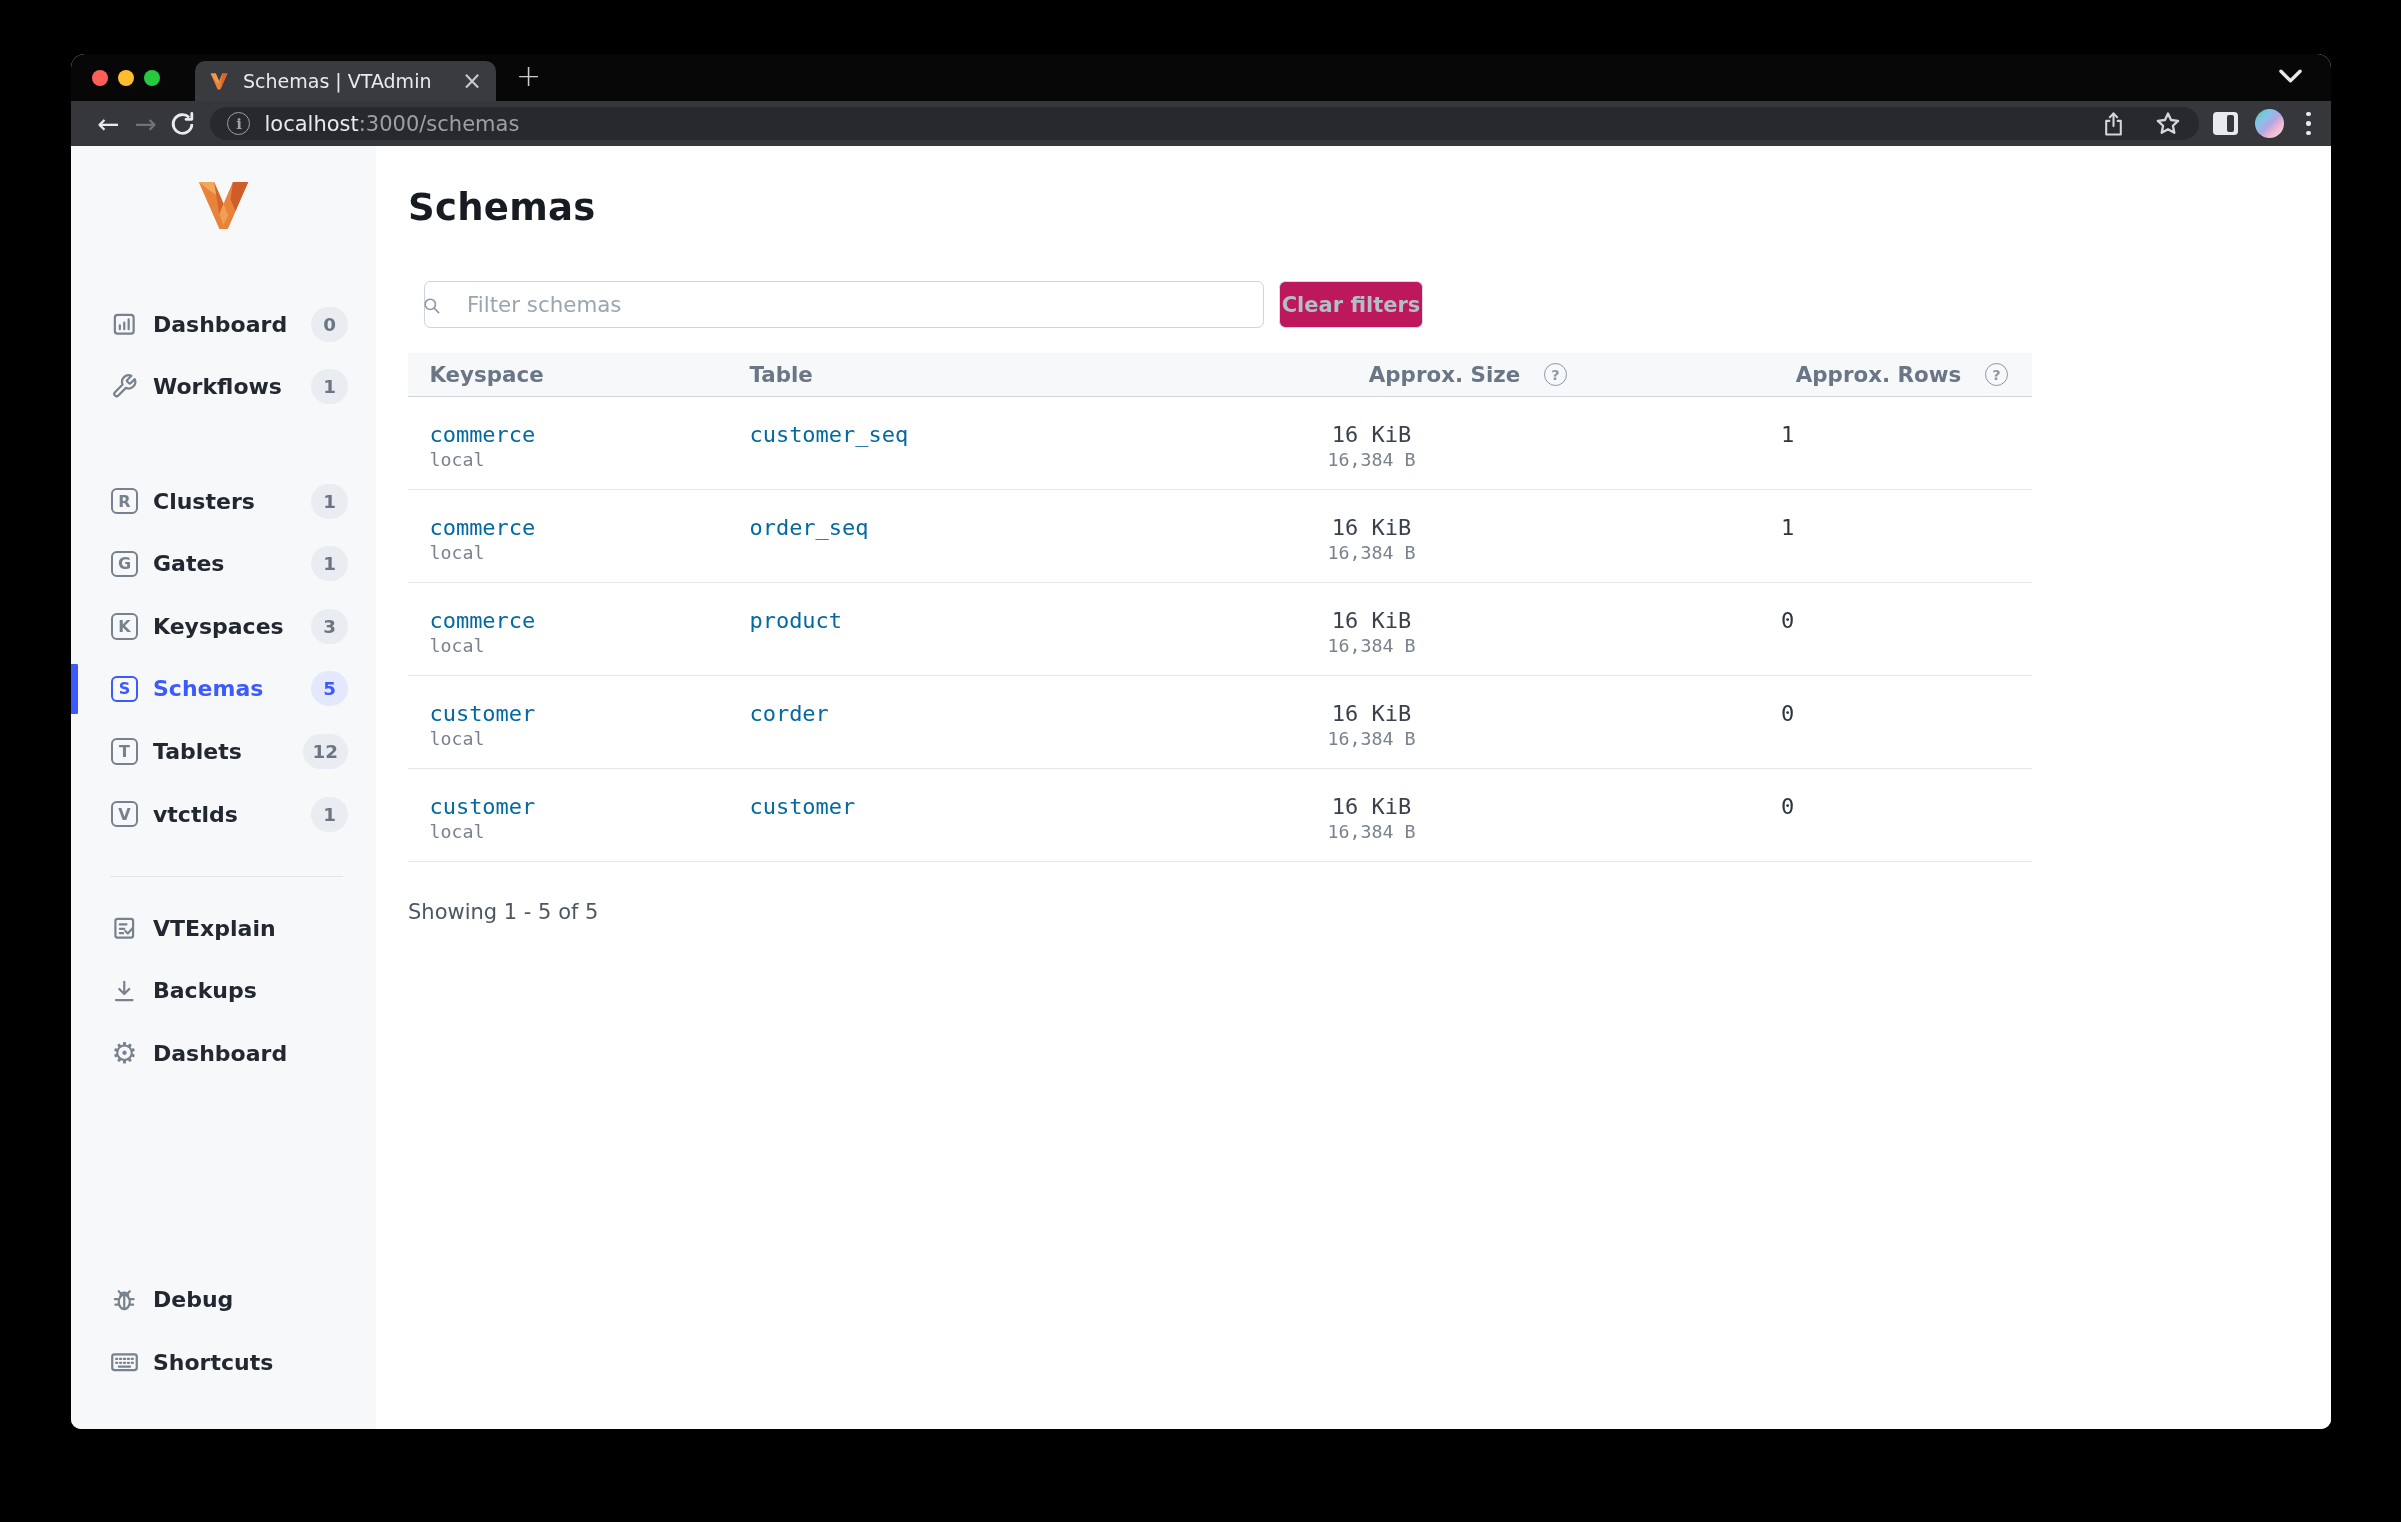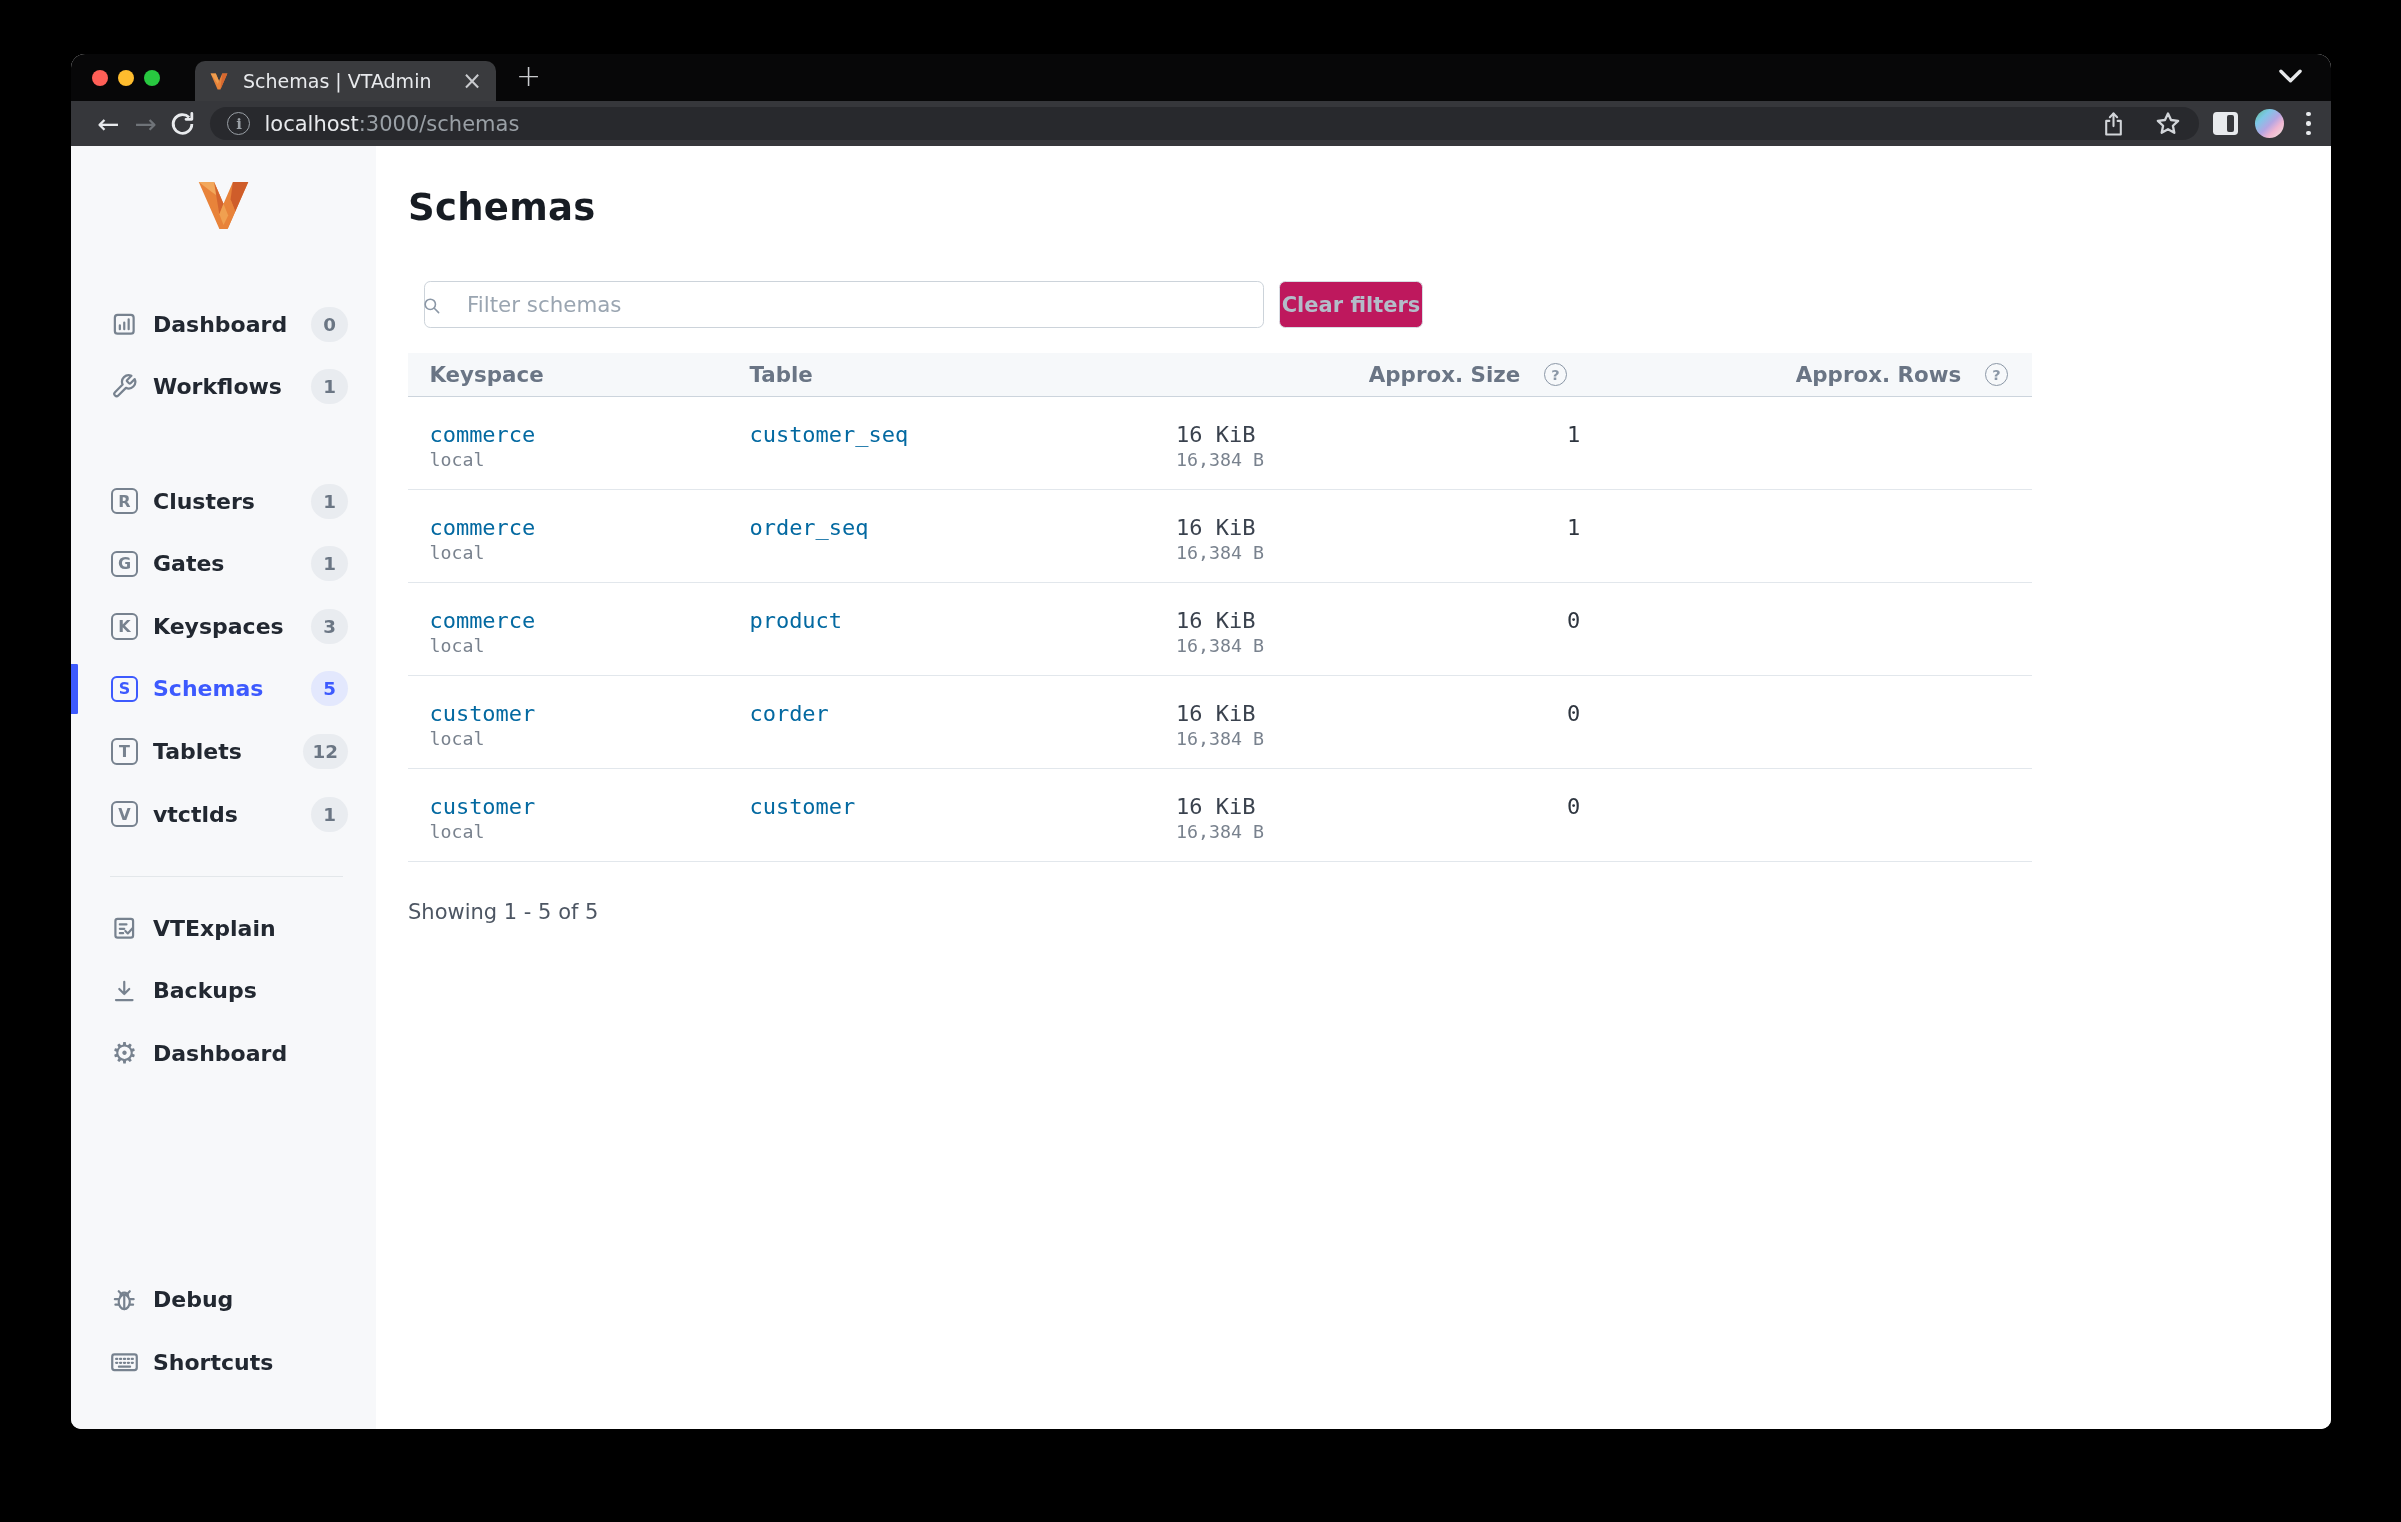--- a/index.html
+++ b/index.html
@@ -79,21 +79,21 @@
   
   .table { margin-top: 25px; width: 1624px; }
   .thead, .trow { display: grid; grid-template-columns: 320px 1fr 391px 441px; padding: 0 24px 0 21.4px; }
   .thead { height: 44px; background: #f6f8fa; border-bottom: 1.9px solid #ccd4dc; align-items: center; }
   .th { font-size: 21.4px; font-weight: bold; color: #6a7585; display: flex; align-items: center; }
   .th.right { justify-content: flex-end; gap: 15px; }
   .help { width: 23px; height: 23px; border: 1.9px solid #8b97a6; border-radius: 50%; color: #8b97a6; font-size: 14.5px;
           font-weight: bold; display: inline-flex; align-items: center; justify-content: center; margin-left: 8.8px; }
   .trow { height: 93px; border-bottom: 1.3px solid #e2e7ec; align-items: start; }
   .cell { padding-top: 25px; display: flex; flex-direction: column; }
-  .cell.right { align-items: flex-start; text-align: right; }
+  .cell.right { align-items: center; text-align: right; }
   .mono { font-family: "DejaVu Sans Mono", monospace; }
   .klink { font-size: 22px; color: #0369a1; text-decoration: none; }
   .sub { margin-top: 2px; font-size: 18.3px; color: #79828e; }
   .size-main { font-size: 22px; color: #3a424e; }
   .rowcount { font-size: 22px; color: #2e353f; }
   .footer-note { margin-top: 38px; font-size: 21px; color: #4d5663; }
 
   svg.stroke { fill: none; stroke: currentColor; stroke-width: 2; stroke-linecap: round; stroke-linejoin: round; }
 </style>
 </head>

